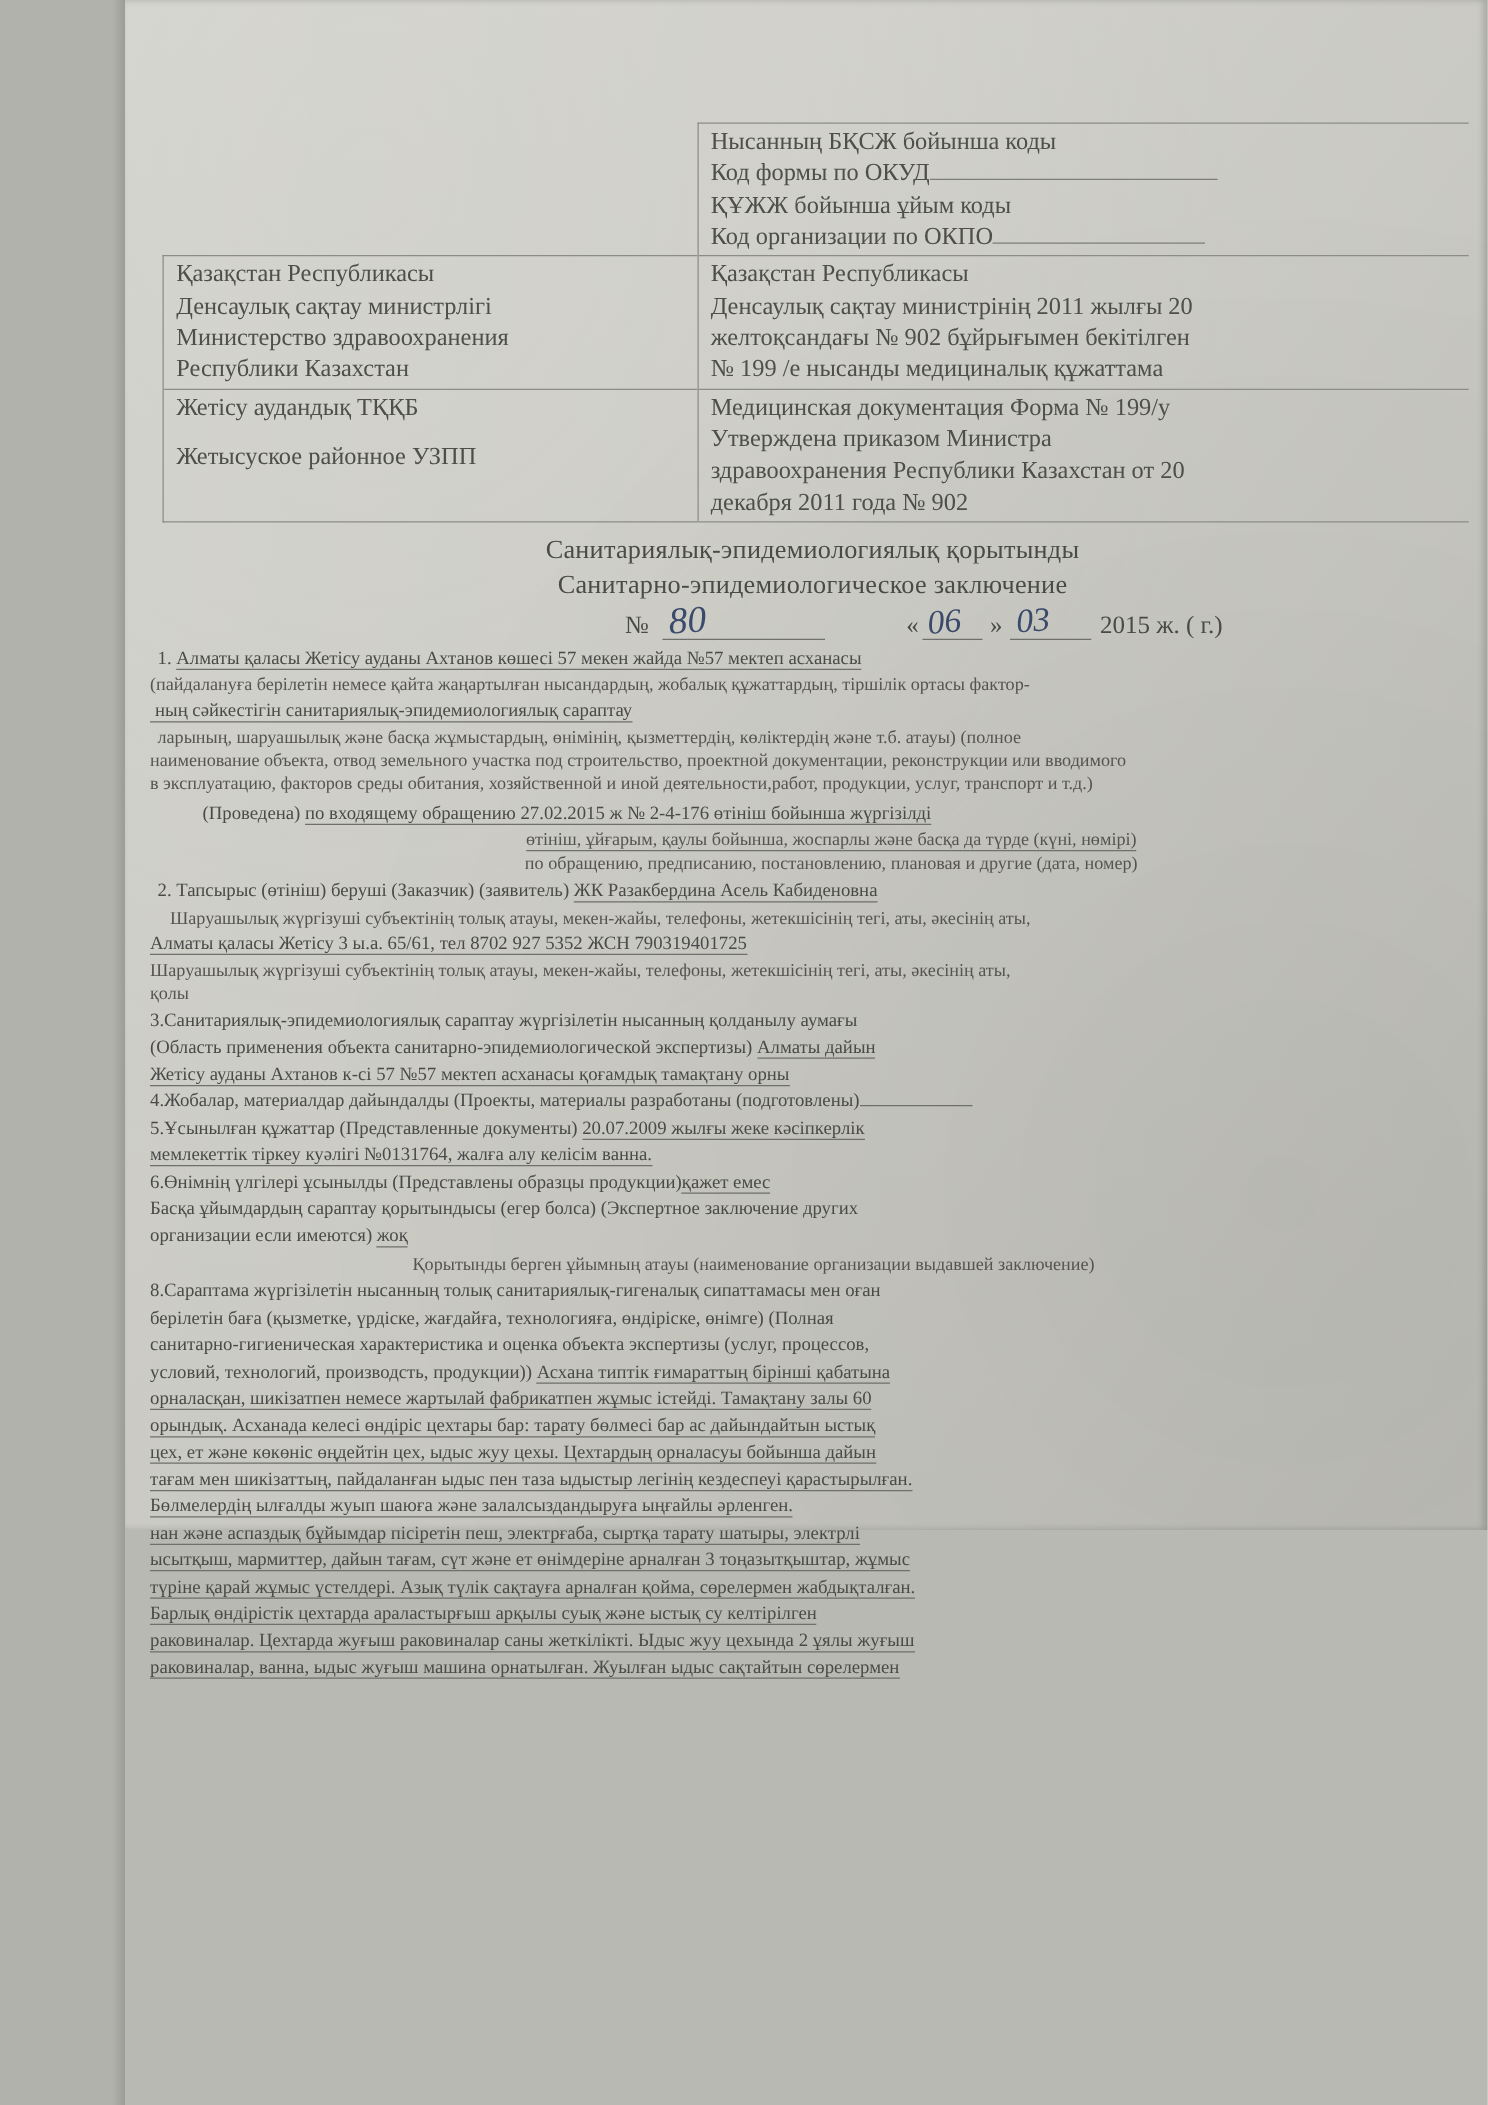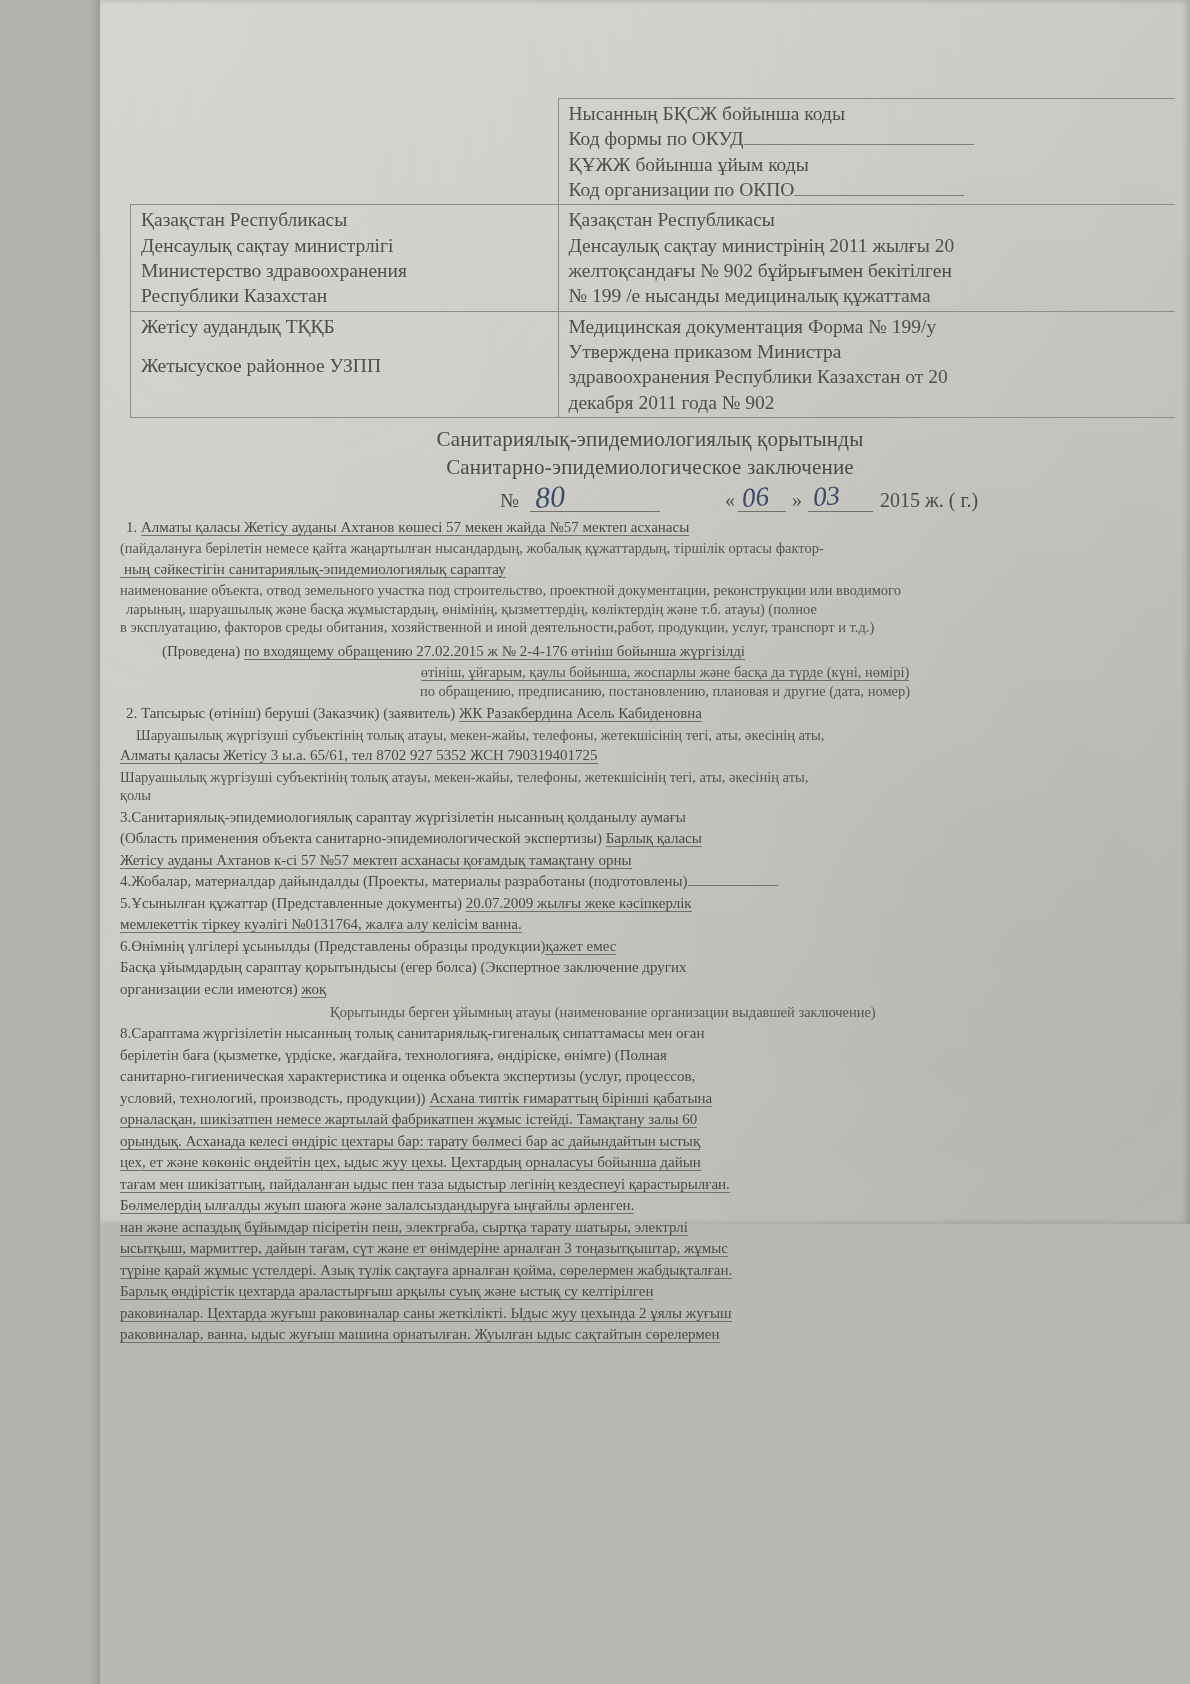--- a/index.html
+++ b/index.html
@@ -204,22 +204,22 @@
       </div>
 
       <div class="big row" style="margin-top:2px;">
         <span style="padding-left:6px;">1.</span>
         <span class="u">Алматы қаласы Жетісу ауданы Ахтанов көшесі 57 мекен жайда №57 мектеп асханасы</span>
       </div>
       <div class="small blockline">(пайдалануға берілетін немесе қайта жаңартылған нысандардың, жобалық құжаттардың, тіршілік ортасы фактор-</div>
       <div class="big row">
         <span class="u" style="padding-left:4px;">ның сәйкестігін санитариялық-эпидемиологиялық сараптау</span>
       </div>
+      <div class="small blockline" style="padding-left:6px;">ларының, шаруашылық және басқа жұмыстардың, өнімінің, қызметтердің, көліктердің және т.б. атауы) (полное</div>
       <div class="small blockline">наименование объекта, отвод земельного участка под строительство, проектной документации, реконструкции или  вводимого</div>
-      <div class="small blockline" style="padding-left:6px;">ларының, шаруашылық және басқа жұмыстардың, өнімінің, қызметтердің, көліктердің және т.б. атауы) (полное</div>
       <div class="small blockline">в эксплуатацию, факторов среды обитания, хозяйственной и иной деятельности,работ, продукции, услуг, транспорт и т.д.)</div>
 
       <div class="big row" style="padding-left:42px; margin-top:5px;">
         <span>(Проведена)</span>
         <span class="u">по входящему обращению 27.02.2015 ж № 2-4-176 өтініш бойынша жүргізілді</span>
       </div>
       <div class="small c" style="padding-left:30px;"><span class="u">өтініш, ұйғарым, қаулы бойынша, жоспарлы және басқа да түрде (күні, нөмірі)</span></div>
       <div class="small c" style="padding-left:30px;">по обращению, предписанию, постановлению, плановая и другие (дата, номер)</div>
 
       <div class="big row" style="padding-left:6px; margin-top:4px;">
@@ -230,21 +230,21 @@
       <div class="small blockline" style="padding-left:16px;">Шаруашылық жүргізуші субъектінің толық атауы, мекен-жайы, телефоны, жетекшісінің тегі, аты, әкесінің аты,</div>
       <div class="big row">
         <span class="u">Алматы қаласы Жетісу 3 ы.а. 65/61, тел 8702 927 5352  ЖСН 790319401725</span>
       </div>
       <div class="small blockline">Шаруашылық жүргізуші субъектінің толық атауы, мекен-жайы, телефоны, жетекшісінің тегі, аты, әкесінің аты,</div>
       <div class="small blockline">қолы</div>
 
       <div class="big row nowrapline" style="margin-top:3px;">3.Санитариялық-эпидемиологиялық  сараптау  жүргізілетін  нысанның  қолданылу  аумағы</div>
       <div class="big row nowrapline">
         <span>(Область применения объекта санитарно-эпидемиологической экспертизы)</span>
-        <span class="u">Барлық қаласы</span>
+        <span class="u">Алматы дайын</span>
       </div>
       <div class="big row nowrapline">
         <span class="u">Жетісу ауданы Ахтанов к-сі 57  №57 мектеп асханасы  қоғамдық тамақтану орны</span>
       </div>
 
       <div class="big row nowrapline">
         <span>4.Жобалар, материалдар дайындалды (Проекты, материалы разработаны (подготовлены)</span><span class="tail-rule"></span>
       </div>
 
       <div class="big row nowrapline">

